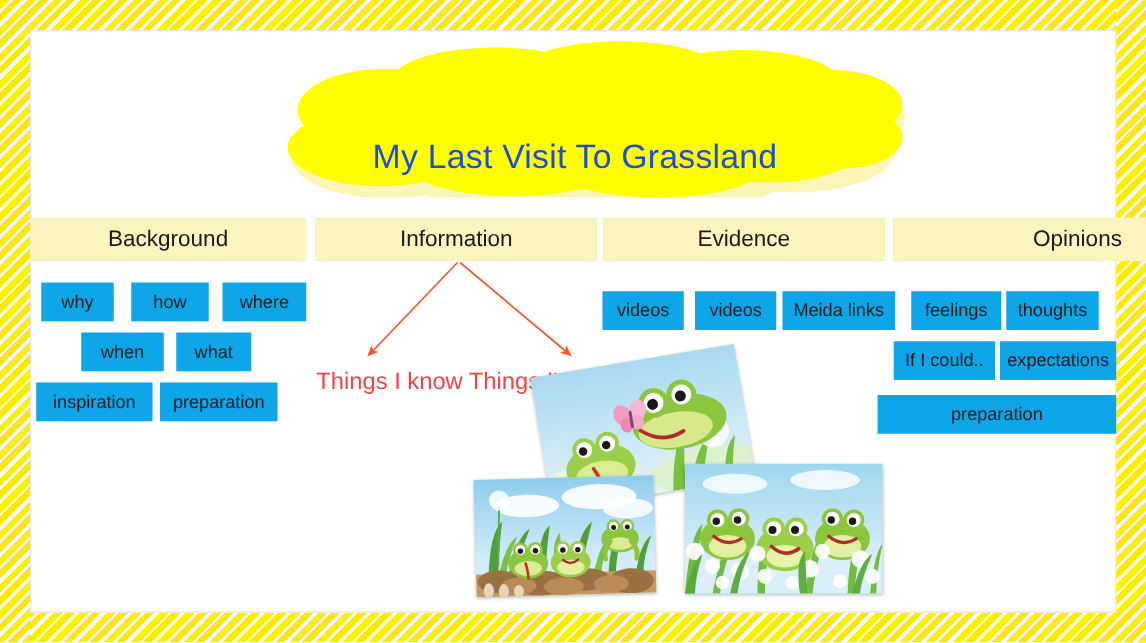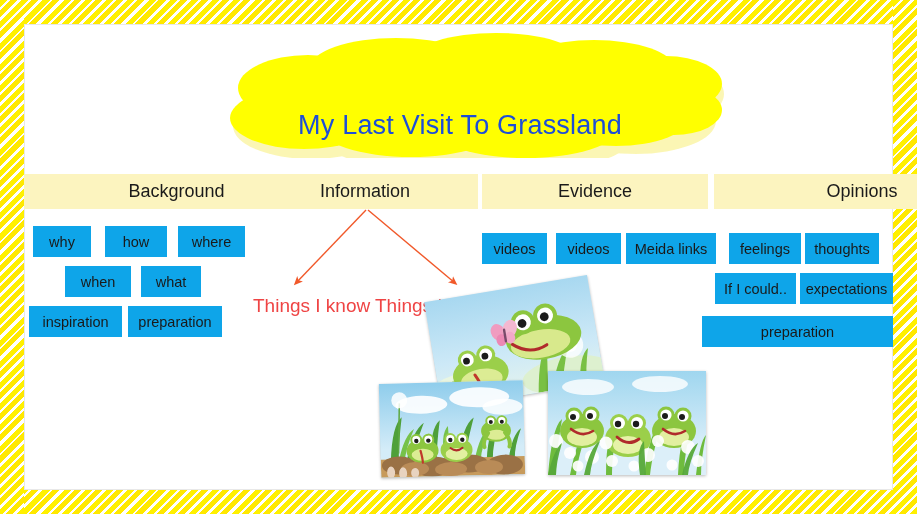--- a/index.html
+++ b/index.html
@@ -157,21 +157,21 @@
         <ellipse cx="478" cy="84" rx="48" ry="25"></ellipse>
         <ellipse cx="215" cy="100" rx="92" ry="31"></ellipse>
         <ellipse cx="330" cy="102" rx="92" ry="30"></ellipse>
         <ellipse cx="420" cy="90" rx="74" ry="30"></ellipse>
         <rect x="70" y="42" width="400" height="62" rx="24"></rect>
       </g>
     </svg>
     <div class="cloud-title">My Last Visit To Grassland</div>
   </div>
 
-  <div class="colhead" style="left:24px;  top:174px; width:221px;padding-left:42px;">
+  <div class="colhead" style="left:24px;  top:174px; width:221px;">
     <span>Background</span>
   </div>
   <div class="colhead" style="left:252px; top:174px; width:226px;">
     <span>Information</span>
   </div>
   <div class="colhead" style="left:482px; top:174px; width:226px;">
     <span>Evidence</span>
   </div>
   <div class="colhead" style="left:714px; top:174px; width:208px;padding-left:44px;">
     <span>Opinions</span>

